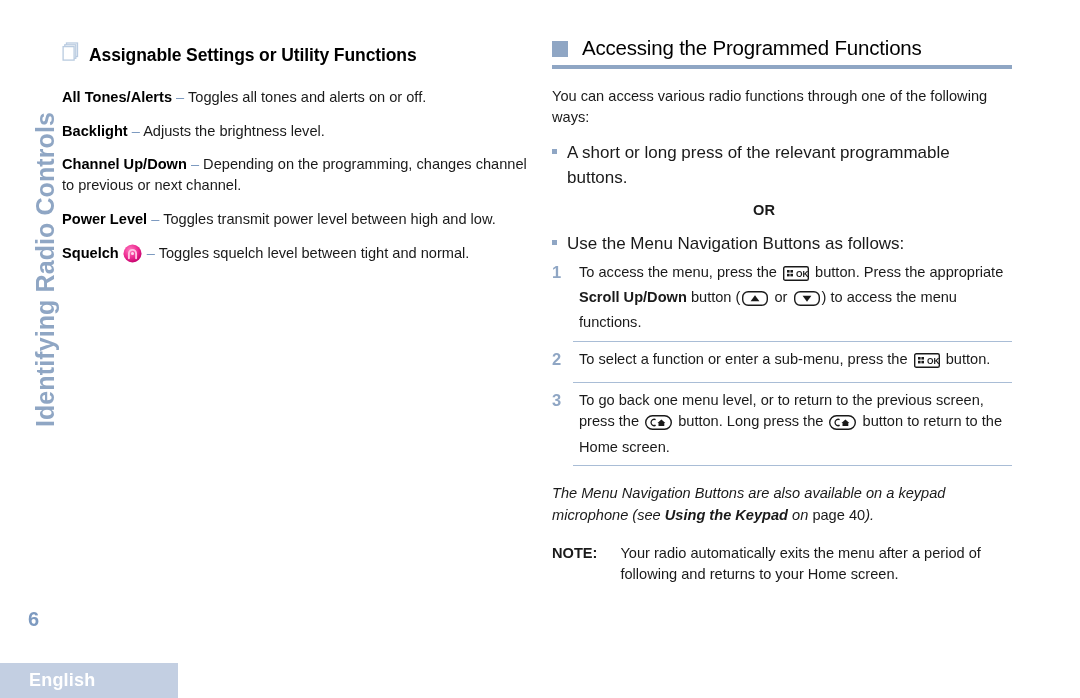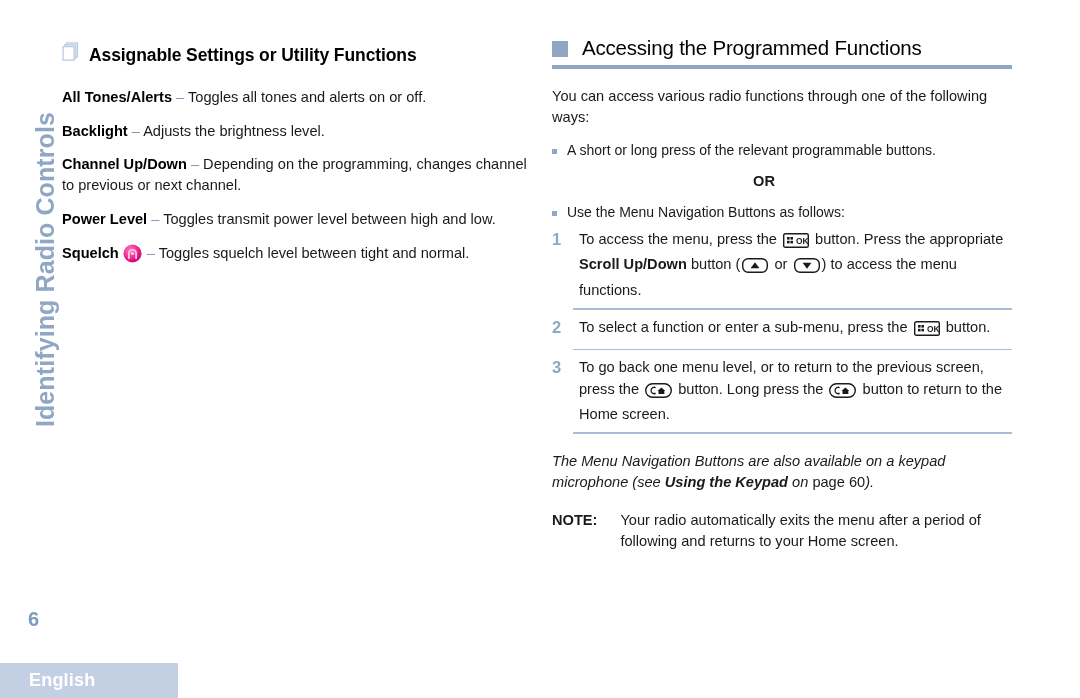--- a/index.html
+++ b/index.html
@@ -139,21 +139,21 @@
 
   
   .intro {
     font-size: 14.6px;
     line-height: 1.42;
     margin-bottom: 14px;
   }
   .bullet-row {
     display: flex;
     gap: 10px;
-    font-size: 14px;
+    font-size: 17px;
     line-height: 1.42;
     margin-bottom: 6px;
   }
   .bullet-dot {
     width: 5px; height: 5px;
     background: #8fa6c4;
     flex: 0 0 auto;
     margin-top: 8px;
   }
   .or-line {
@@ -358,21 +358,21 @@
       </span> <span>button. Long press the</span> <span class="btn-glyph">
         <svg width="27" height="15" viewBox="0 0 27 15">
           <rect x="0.7" y="0.7" width="25.6" height="13.6" rx="6.8" fill="#ffffff" stroke="#1a1a1a" stroke-width="1.4"></rect>
           <path d="M10.6 4.6 A3.2 3.2 0 1 0 10.6 10.4 L8.6 10.4" fill="none" stroke="#1a1a1a" stroke-width="1.3"></path>
           <path d="M16.4 4.5 L20.3 8.0 L19.3 8.0 L19.3 11 L13.5 11 L13.5 8.0 L12.5 8.0 Z" fill="#1a1a1a"></path>
         </svg>
       </span> <span>button to return to the Home screen.</span></span>
     </div>
     <div class="step-sep"></div>
 
-    <div class="note-italic"><span>The Menu Navigation Buttons are also available on a keypad microphone (see </span><b>Using the Keypad</b><span> on </span><span class="up">page 60</span><span>).</span></div>
+    <div class="note-italic"><span>The Menu Navigation Buttons are also available on a keypad microphone (see </span><b>Using the Keypad</b><span> on </span><span class="up">page 40</span><span>).</span></div>
 
     <div class="note-row">
       <span class="note-label">NOTE:</span>
       <span>Your radio automatically exits the menu after a period of following and returns to your Home screen.</span>
     </div>
 
   </div>
 
 </div>
 

